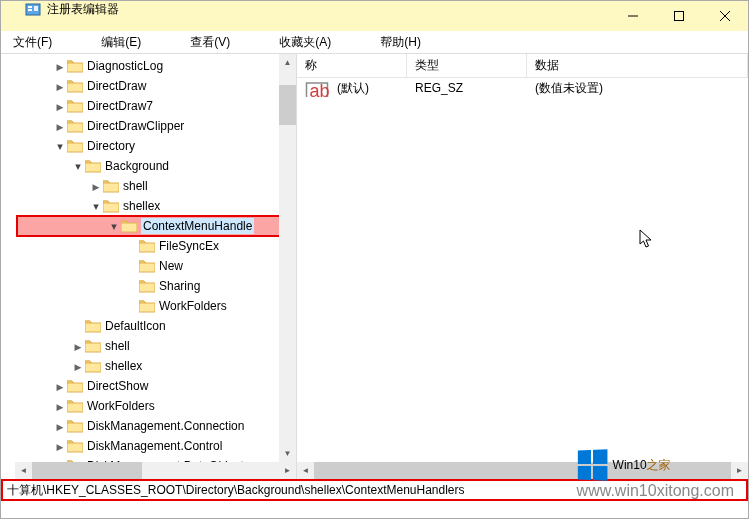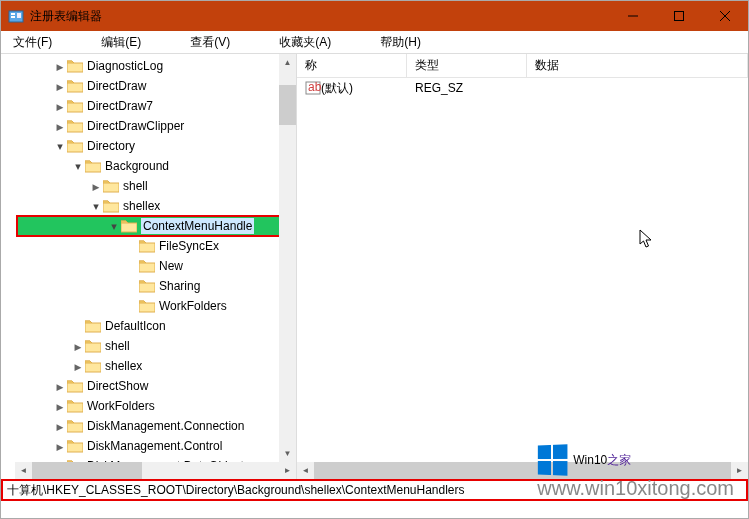--- a/index.html
+++ b/index.html
@@ -1,68 +1,68 @@
 <!DOCTYPE html>
 <html><head>
 <meta charset="utf-8">
 <style>
 * { margin: 0; padding: 0; box-sizing: border-box; font-family: "Microsoft YaHei", "Segoe UI", sans-serif; font-size: 12px; }
 body { background: #fff; width: 749px; height: 519px; position: relative; overflow: hidden; }
 
 .window { width: 749px; height: 519px; background: #fff; border: 1px solid #aaa; position: relative; }
 
-.titlebar { height: 30px; display: flex; align-items: center; padding-left: 7px; background: #c2410c; }
+.titlebar { height: 30px; display: flex; padding-left: 24px; background: #fef9c3; }
 .titlebar-icon { width: 16px; height: 16px; margin-right: 6px; }
 .titlebar-text { flex: 1; }
 .win-controls { display: flex; }
 .win-btn { width: 46px; height: 30px; display: flex; align-items: center; justify-content: center; cursor: pointer; }
 
 .menubar { height: 22px; display: flex; align-items: center; padding: 0 4px; background: #fff; gap: 33px; }
 .menu-item { padding: 2px 8px; cursor: pointer; }
 
 .client { display: flex; height: 426px; border-top: 1px solid #ddd; position: relative; }
 .tree-pane { width: 282px; overflow: hidden; border-right: 1px solid #ddd; position: relative; background: #fff; margin-left: 14px; }
 .tree { padding: 2px 0 2px 2px; height: calc(100% - 17px); overflow: hidden; }
 .tree-row { display: flex; align-items: center; height: 20px; white-space: nowrap; cursor: pointer; }
 .expander { width: 14px; text-align: center; font-size: 10px; color: #666; display: inline-block; }
 .expander::before { content: "▶"; font-size: 9px; }
 .expander.open::before { content: "▾"; color: #444; font-size: 11px; }
 .expander.none::before { content: ""; }
 .folder-icon { width: 16px; height: 14px; margin-right: 4px; display: inline-block; }
 .folder-icon svg { width: 16px; height: 14px; }
 .indent { display: inline-block; }
-.highlight-red { outline: 2px solid #e70000; outline-offset: -1px; background: #22c55e; }
+.highlight-red { outline: 2px solid #e70000; outline-offset: -1px; background: #fca5a5; }
 
 .list-pane { flex: 1; position: relative; background: #fff; }
 .list-header { display: flex; height: 24px; border-bottom: 1px solid #e5e5e5; }
 .list-header-col { padding: 3px 8px; border-right: 1px solid #e5e5e5; cursor: pointer; }
 .col-name { width: 110px; }
 .col-type { width: 120px; }
 .col-data { flex: 1; }
 .list-row { display: flex; height: 20px; align-items: center; }
 .list-cell { padding: 0 8px; white-space: nowrap; overflow: hidden; }
-.val-icon { width: 16px; height: 16px; margin-right: 0; display: inline-block; vertical-align: middle; }
+.val-icon { width: 24px; height: 16px; margin-right: 8px; display: inline-block; vertical-align: middle; }
 
 .scrollbar-v { position: absolute; right: 0; top: 0; bottom: 17px; width: 17px; background: #f0f0f0; }
 .scrollbar-h { position: absolute; left: 0; right: 0; bottom: 0; height: 17px; background: #f0f0f0; display: flex; }
 .sb-arrow { width: 17px; height: 17px; display: flex; align-items: center; justify-content: center; font-size: 8px; color: #606060; background: #f0f0f0; }
 .sb-thumb { background: #cdcdcd; }
 .sb-track { flex: 1; position: relative; }
 
 .statusbar { height: 22px; display: flex; align-items: center; padding: 2px 6px; border-top: 1px solid #ddd; font-size: 12px; }
 .statusbar-red { outline: 2px solid #e70000; outline-offset: -2px; }
 
 .cursor-arrow { position: absolute; left: 638px; top: 228px; font-size: 18px; pointer-events: none; }
 
 .watermark { position: absolute; right: 14px; bottom: 18px; text-align: right; pointer-events: none; }
 .wm-logo { display: flex; align-items: center; justify-content: flex-start; font-size: 26px; font-weight: 400; }
 .wm-win { display: inline-grid; grid-template-columns: 14px 14px; grid-template-rows: 14px 14px; gap: 2px; margin-right: 6px; transform: perspective(60px) rotateY(-10deg); }
 .wm-win span { background: #0078d7; }
-.wm-url { font-size: 20px; color: #888; margin-top: 2px; }
-.wm-em { color: #4c1d95; }
+.wm-url { font-size: 16px; color: #888; margin-top: 2px; }
+.wm-em { color: #a16207; }
 </style>
 </head>
 <body>
 
 <div class="window">
 
   <div class="titlebar">
     <span class="titlebar-icon">
       <svg viewBox="0 0 16 16">
           <rect x="1" y="3" width="14" height="11" fill="#5aa7e8" stroke="#2a6496"></rect>
@@ -316,20 +316,21 @@
         <div class="list-header-col col-type">类型</div>
         <div class="list-header-col col-data">数据</div>
       </div>
       <div id="list-body">
           <div class="list-row">
             <div class="list-cell col-name"><span class="val-icon"><svg viewBox="0 0 16 16">
                   <rect x="1" y="2" width="14" height="12" fill="#fff" stroke="#8a8a8a"></rect>
                   <text x="3" y="11" font-size="8" fill="#d04040">ab</text>
                 </svg></span><span>(默认)</span></div>
             <div class="list-cell col-type">REG_SZ</div>
+            <div class="list-cell col-data">(数值未设置)</div>
           </div>
         </div>
       <div class="scrollbar-h" style="bottom:0;">
         <div class="sb-arrow">◄</div>
         <div class="sb-track">
             <div class="sb-thumb" style="position:absolute;left:0;top:0;bottom:0;right:0;"></div>
           </div>
         <div class="sb-arrow">►</div>
       </div>
     </div>

